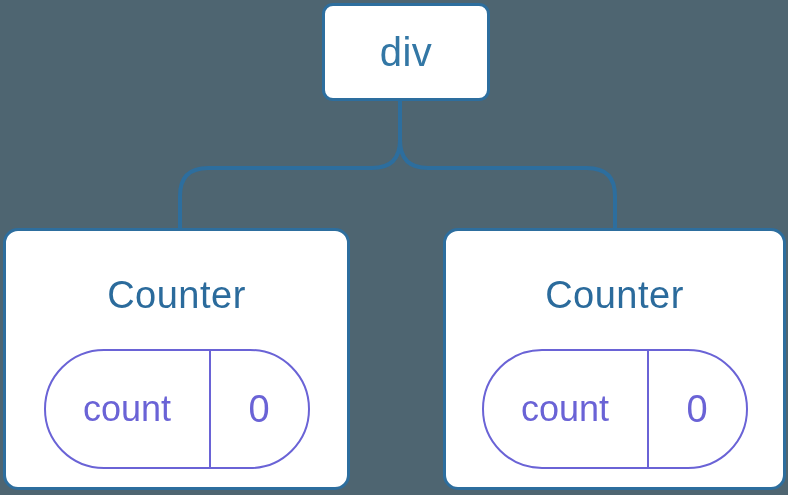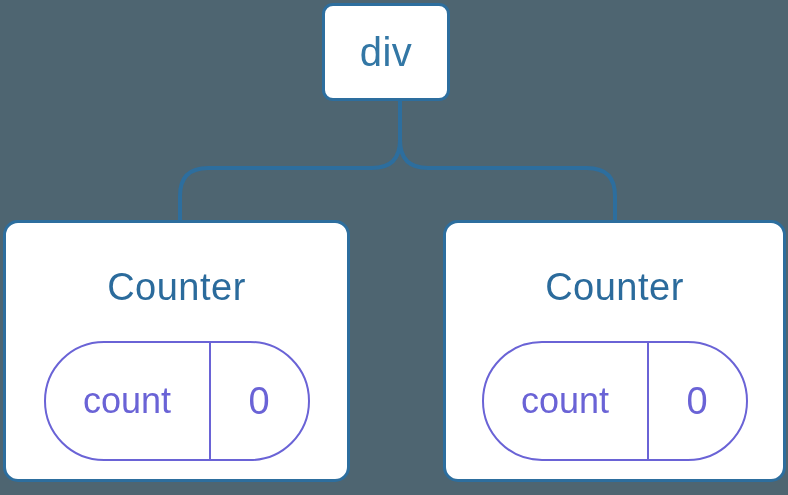--- a/index.html
+++ b/index.html
@@ -19,39 +19,39 @@
     position: absolute;
     left: 0;
     top: 0;
     width: 788px;
     height: 495px;
   }
   .node-root {
     position: absolute;
     left: 322px;
     top: 3px;
-    width: 128px;
+    width: 168px;
     height: 98px;
     box-sizing: border-box;
     background: #ffffff;
     border: 3px solid #2d6e9e;
     border-radius: 11px;
     display: flex;
     align-items: center;
     justify-content: center;
   }
   .node-root-label {
     font-size: 40px;
     color: #3377a5;
     font-weight: 500;
     letter-spacing: 0.5px;
   }
   .card {
     position: absolute;
-    top: 220px;
+    top: 228px;
     height: 262px;
     box-sizing: border-box;
     background: #ffffff;
     border: 3px solid #2d6e9e;
     border-radius: 15px;
     display: flex;
     flex-direction: column;
     align-items: center;
   }
   .card-left  { left: 3px;   width: 347px; }

